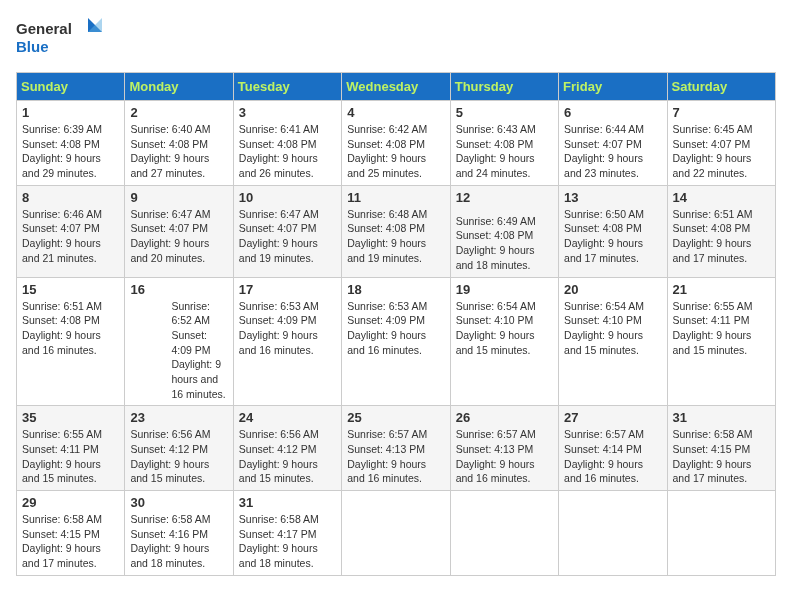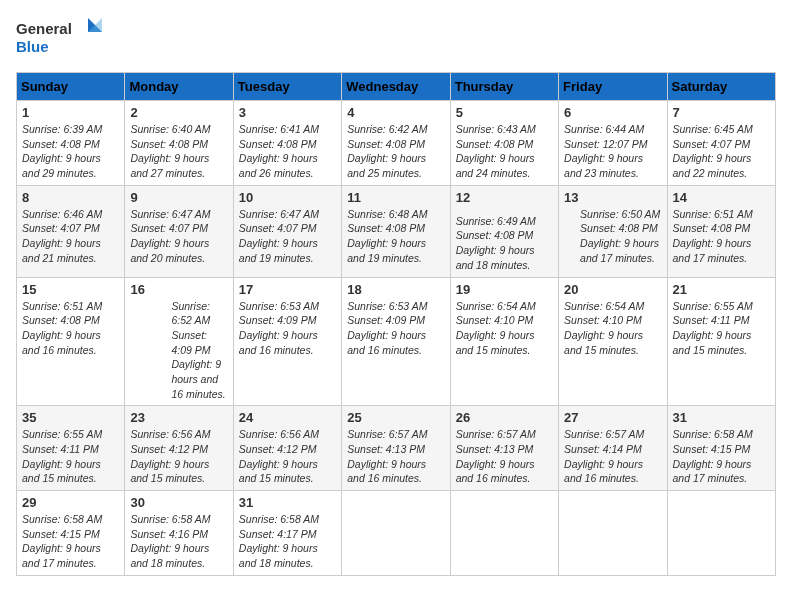--- a/index.html
+++ b/index.html
@@ -33,21 +33,21 @@
       font-size: 14px;
       color: #555;
     }
     .calendar {
       width: 100%;
       border-collapse: collapse;
       font-size: 11px;
     }
     .calendar th {
       background: #1a6fc4;
-      color: #000000;
+      color: #bef264;
       padding: 6px 4px;
       text-align: left;
       font-size: 13px;
       font-weight: bold;
       border: 1px solid #ccc;
     }
     .calendar td {
       border: 1px solid #ccc;
       vertical-align: top;
       padding: 4px 5px;
@@ -62,21 +62,20 @@
       font-size: 13px;
       font-weight: bold;
       color: #333;
       display: block;
       margin-bottom: 2px;
     }
     .day-info {
       color: #333;
       line-height: 1.4;
       font-size: 10.5px;
-      font-style: italic;
     }
     .empty-cell {
       background: #fff !important;
     }
   </style>
 </head>
 <body>
 
 <div class="header">
   <div class="logo">
@@ -133,21 +132,21 @@
         </td>
         <td>
           <span class="day-num">5</span>
           <div class="day-info" style="white-space: pre-line;">Sunrise: 6:43 AM
 Sunset: 4:08 PM
 Daylight: 9 hours and 24 minutes.</div>
         </td>
         <td>
           <span class="day-num">6</span>
           <div class="day-info" style="white-space: pre-line;">Sunrise: 6:44 AM
-Sunset: 12:07 PM
+Sunset: 4:07 PM
 Daylight: 9 hours and 23 minutes.</div>
         </td>
         <td>
           <span class="day-num">7</span>
           <div class="day-info" style="white-space: pre-line;">Sunrise: 6:45 AM
 Sunset: 4:07 PM
 Daylight: 9 hours and 22 minutes.</div>
         </td>
       </tr>
       <tr>
@@ -176,21 +175,21 @@
 Daylight: 9 hours and 19 minutes.</div>
         </td>
         <td>
           <span class="day-num">12</span>
           <div class="day-info" style="white-space: pre-line; margin-top: 9px;">Sunrise: 6:49 AM
 Sunset: 4:08 PM
 Daylight: 9 hours and 18 minutes.</div>
         </td>
         <td>
           <span class="day-num">13</span>
-          <div class="day-info" style="white-space: pre-line; margin-left: 16px;">Sunrise: 6:50 AM
+          <div class="day-info" style="white-space: pre-line;">Sunrise: 6:50 AM
 Sunset: 4:08 PM
 Daylight: 9 hours and 17 minutes.</div>
         </td>
         <td>
           <span class="day-num">14</span>
           <div class="day-info" style="white-space: pre-line;">Sunrise: 6:51 AM
 Sunset: 4:08 PM
 Daylight: 9 hours and 17 minutes.</div>
         </td>
       </tr>

